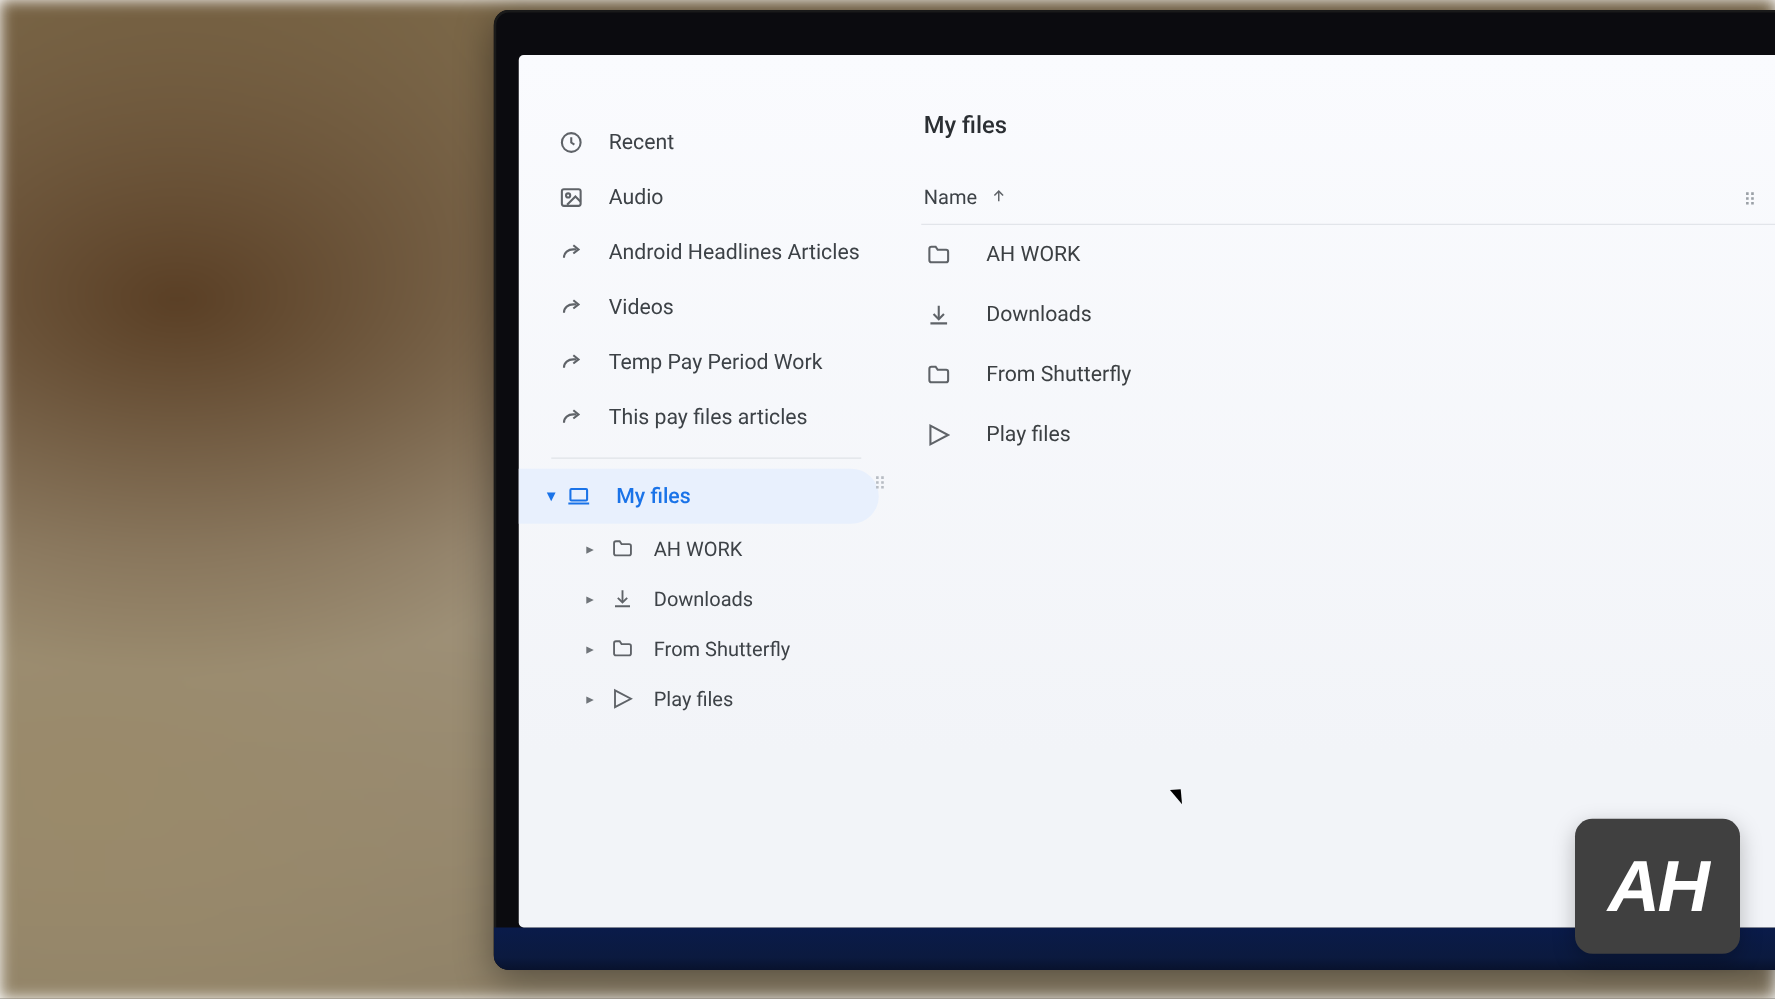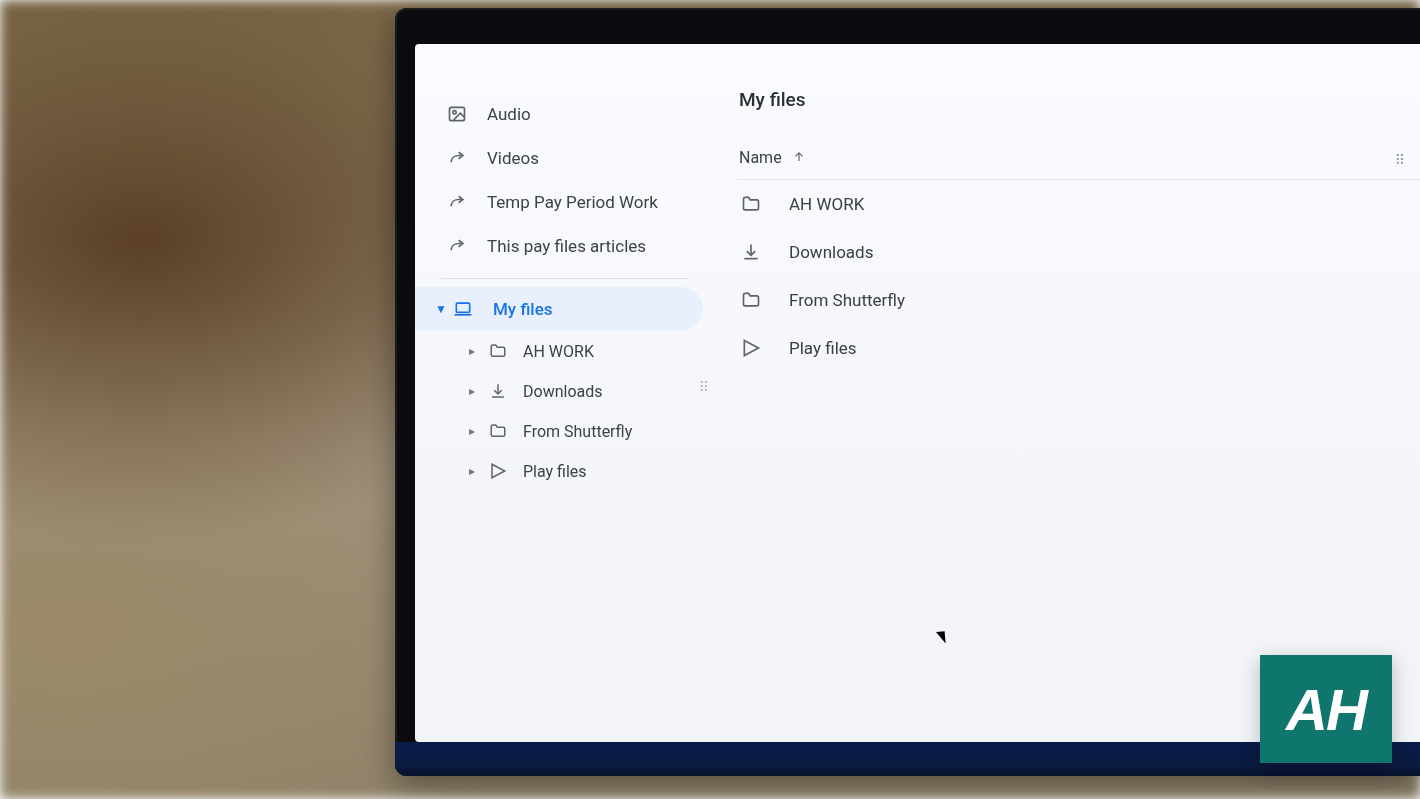--- a/index.html
+++ b/index.html
@@ -108,26 +108,27 @@
     font-size:17px;
     color:#3c4043;
     cursor:pointer;
   }
   .file-row .ic{width:24px;height:24px;display:flex;align-items:center;justify-content:center;color:#5f6368;}
   .file-row .lbl{margin-left:26px;}
   
   .ah-badge{
     position:absolute; right:28px; bottom:36px;
     width:132px; height:108px;
-    background:#0f766e;
+    background:#404040;
     color:#fff; font-weight:800; font-family:Arial,Helvetica,sans-serif;
     font-size:58px; letter-spacing:-2px;
     display:flex;align-items:center;justify-content:center;
     font-style:italic;
     box-shadow:0 6px 18px rgba(0,0,0,.25);
+    border-radius:14px;
   }
   
   .cursor{
     position:absolute; left:940px; top:628px;
     width:0;height:0;
     border-left:7px solid #000;
     border-top:5px solid transparent;
     border-bottom:10px solid transparent;
     transform:rotate(-40deg);
     pointer-events:none;
@@ -142,28 +143,46 @@
 <div class="bezel">
   <div class="desktop-strip"></div>
 
   <div class="window">
 
     <div class="sidebar">
 
       <div class="side-item">
         <span class="ic">
           <svg width="20" height="20" viewBox="0 0 24 24" fill="none" stroke="currentColor" stroke-width="2">
+              <circle cx="12" cy="12" r="9"></circle>
+              <path d="M12 7v5l3 2"></path>
+            </svg>
+        </span>
+        <span class="lbl">Recent</span>
+      </div>
+      <div class="side-item">
+        <span class="ic">
+          <svg width="20" height="20" viewBox="0 0 24 24" fill="none" stroke="currentColor" stroke-width="2">
               <rect x="3" y="4" width="18" height="16" rx="2"></rect>
               <circle cx="9" cy="10" r="2"></circle>
               <path d="M21 16l-5-5-8 8"></path>
             </svg>
         </span>
         <span class="lbl">Audio</span>
       </div>
 
+      <div class="side-item">
+        <span class="ic">
+          <svg width="20" height="20" viewBox="0 0 24 24" fill="none" stroke="currentColor" stroke-width="2">
+              <path d="M5 17c0-5 4-8 9-8h3"></path>
+              <path d="M14 5l5 4-5 4"></path>
+            </svg>
+        </span>
+        <span class="lbl">Android Headlines Articles</span>
+      </div>
       <div class="side-item">
         <span class="ic">
           <svg width="20" height="20" viewBox="0 0 24 24" fill="none" stroke="currentColor" stroke-width="2">
               <path d="M5 17c0-5 4-8 9-8h3"></path>
               <path d="M14 5l5 4-5 4"></path>
             </svg>
         </span>
         <span class="lbl">Videos</span>
       </div>
       <div class="side-item">

